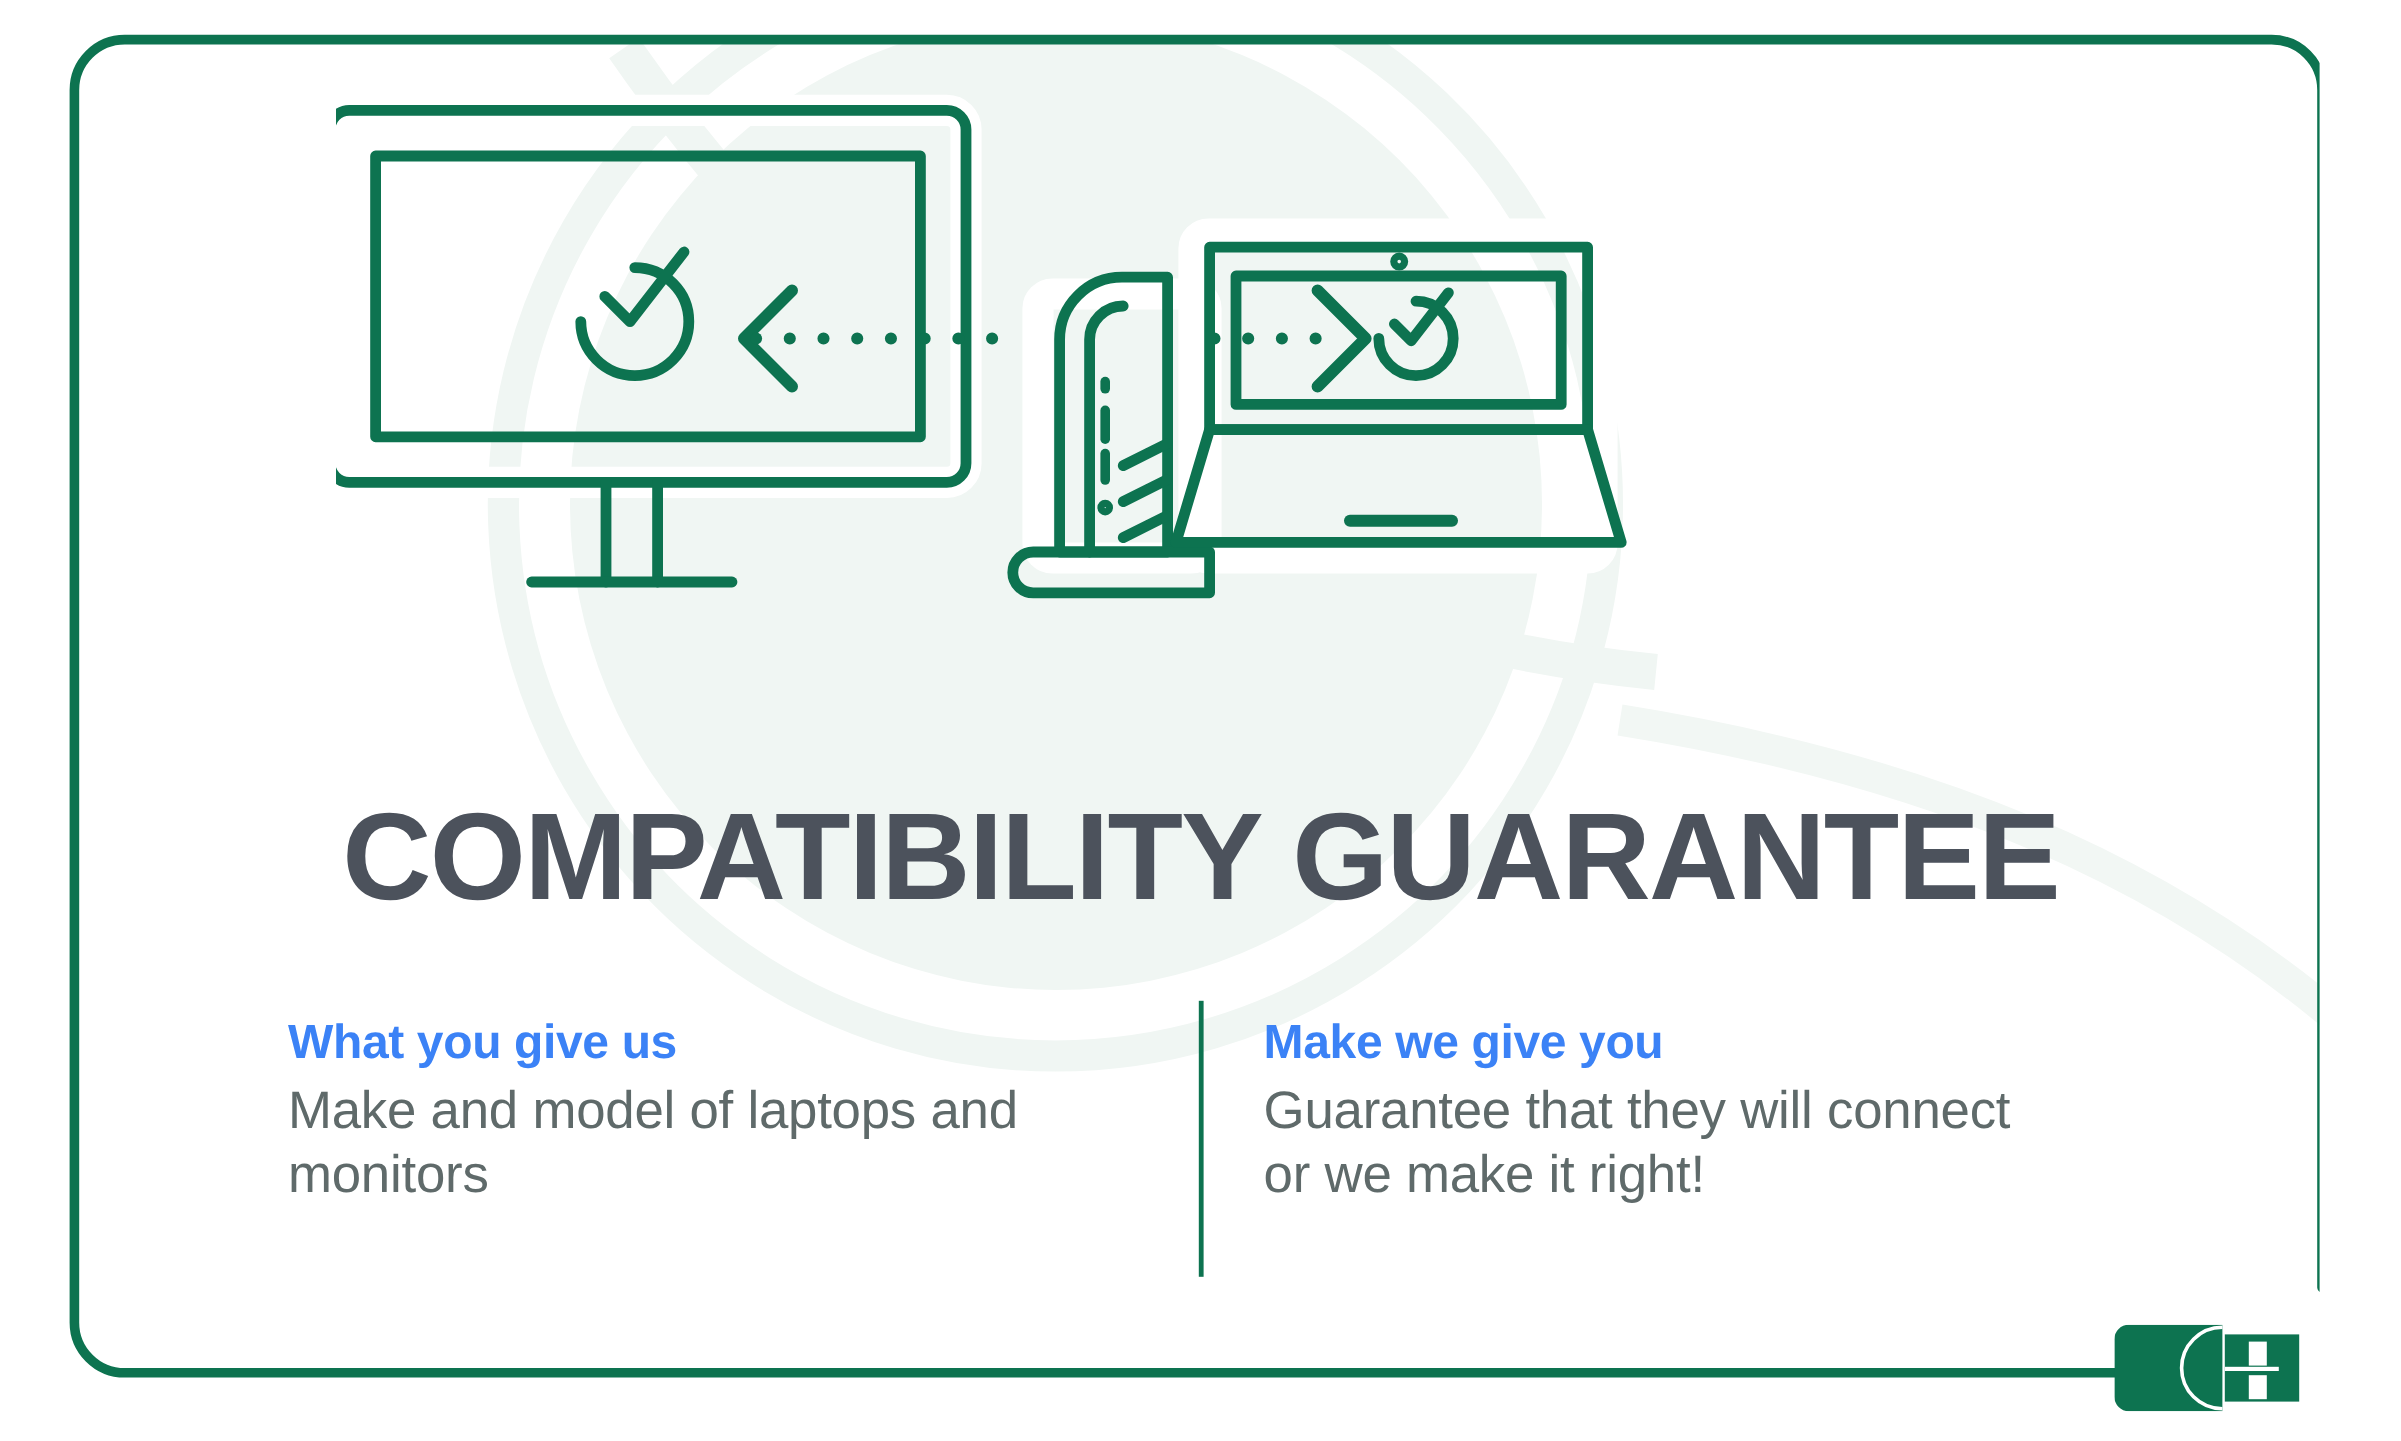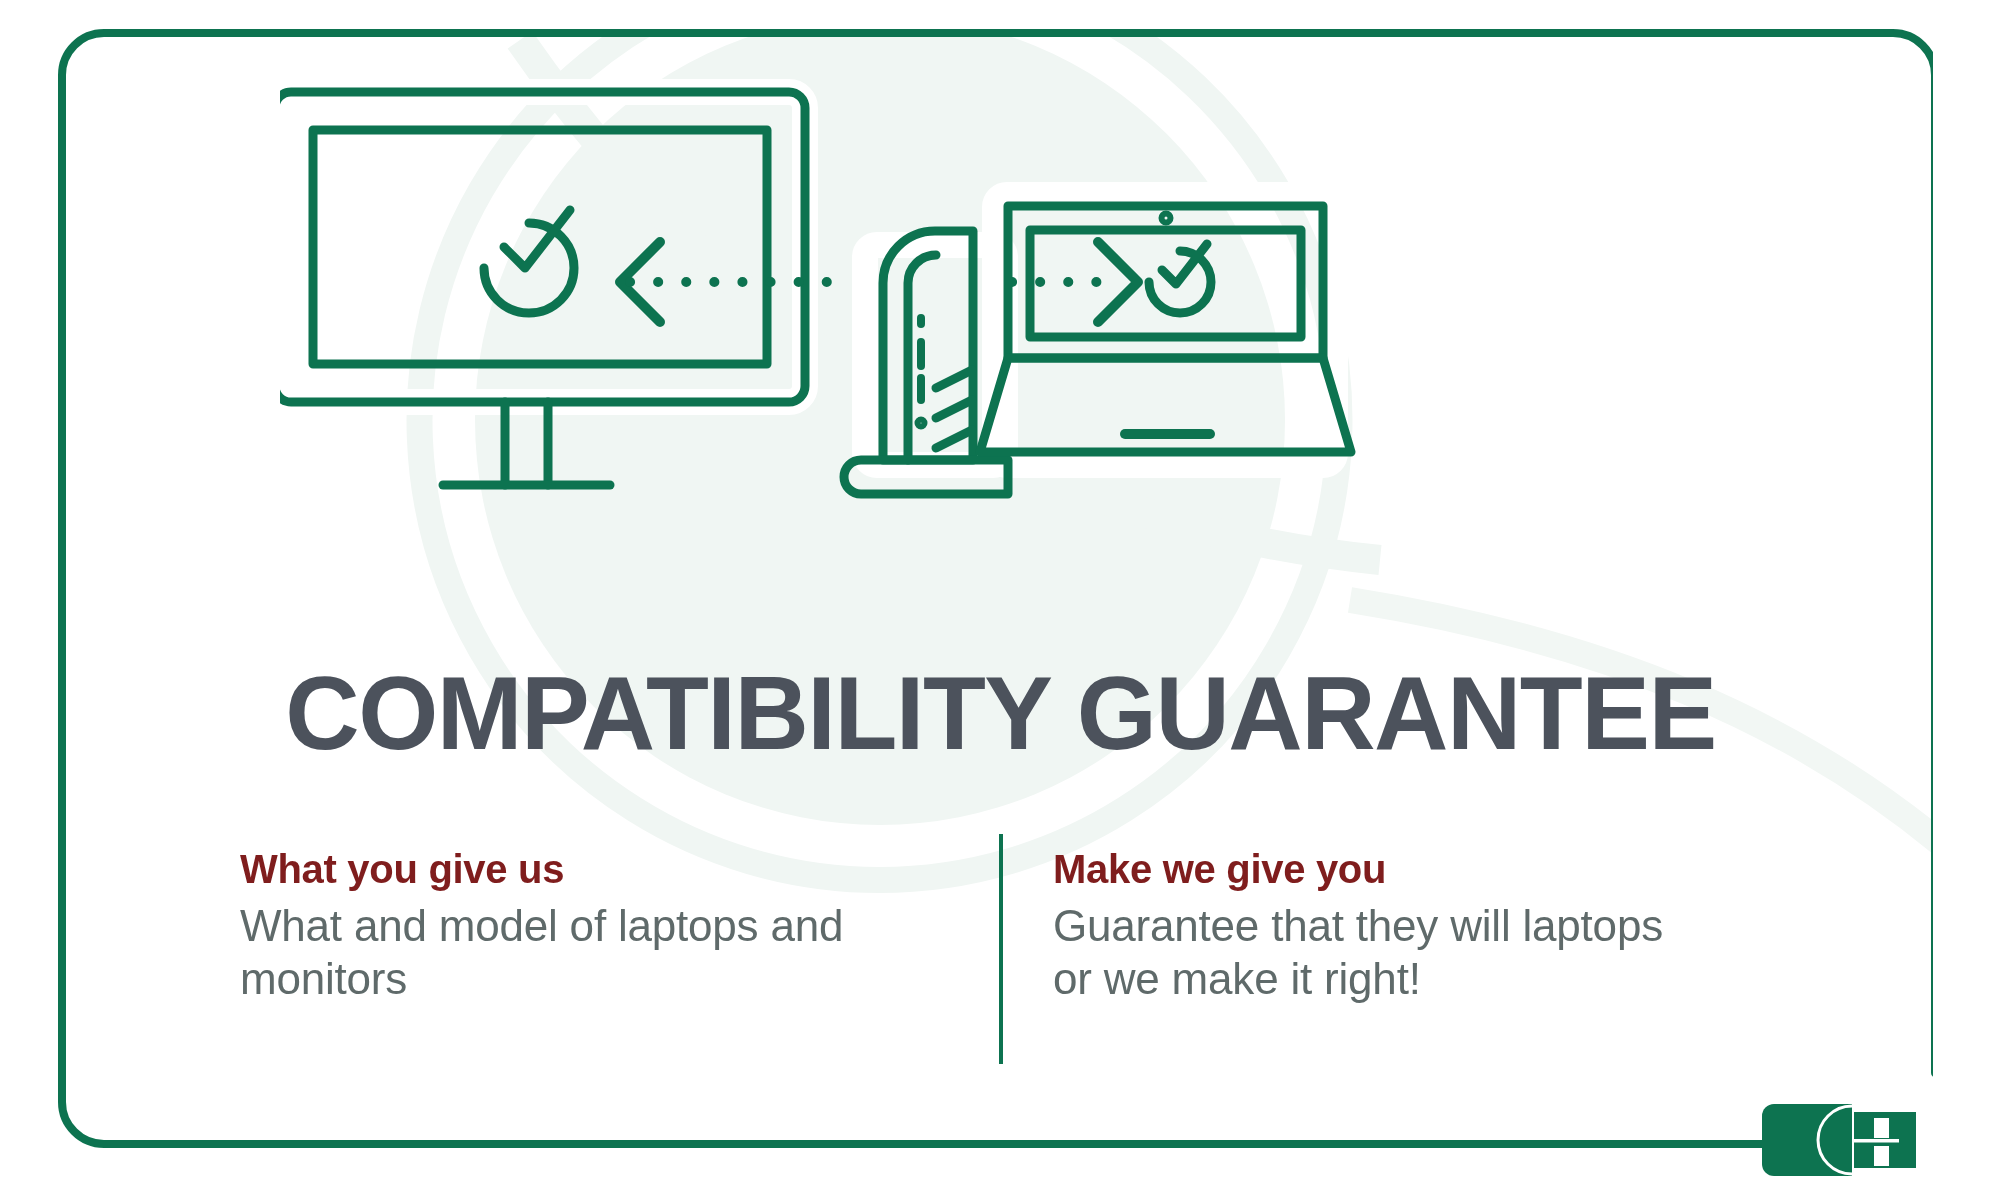--- a/index.html
+++ b/index.html
@@ -67,21 +67,21 @@
   .col {
     width: 720px;
     box-sizing: border-box;
   }
   .col-left  { padding-right: 40px; }
   .col-right { padding-left: 93px; }
 
   .col-heading {
     font-size: 40px;
     font-weight: 700;
-    color: #7f1d1d;
+    color: #3b82f6;
     line-height: 1.22;
     margin: 0 0 6px 0;
     letter-spacing: -0.3px;
   }
   .col-body {
     font-size: 44px;
     font-weight: 400;
     color: #5f6a6a;
     line-height: 1.20;
     margin: 0;
@@ -225,25 +225,25 @@
     </g>
   </svg>
 
   <div class="title">COMPATIBILITY GUARANTEE</div>
 
   <div class="divider"></div>
 
   <div class="columns">
     <div class="col col-left">
       <p class="col-heading">What you give us</p>
-      <p class="col-body">What and model of laptops and monitors</p>
+      <p class="col-body">Make and model of laptops and monitors</p>
     </div>
     <div class="col col-right">
       <p class="col-heading">Make we give you</p>
-      <p class="col-body">Guarantee that they will laptops or we make it right!</p>
+      <p class="col-body">Guarantee that they will connect or we make it right!</p>
     </div>
   </div>
 
   <svg class="logo" viewBox="0 0 180 72" xmlns="http://www.w3.org/2000/svg" aria-hidden="true">
 
     <path d="M 12 0 L 90 0 L 90 72 L 12 72 A 12 12 0 0 1 0 60 L 0 12 A 12 12 0 0 1 12 0 Z" fill="#0d7350"></path>
 
     <path d="M 90 2 A 34 34 0 0 0 90 70" fill="none" stroke="#ffffff" stroke-width="3"></path>
 
     <rect x="92" y="8" width="62" height="56" fill="#0d7350"></rect>

